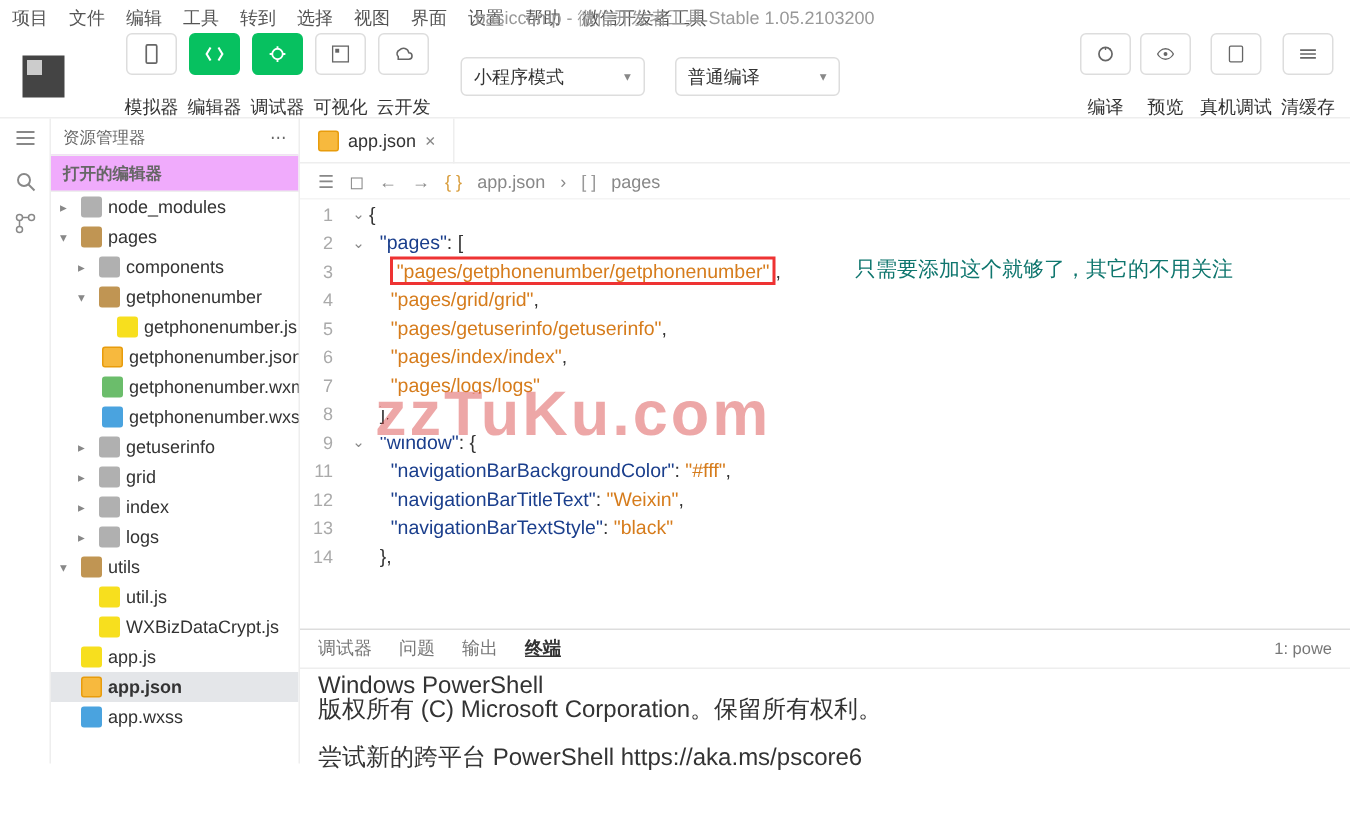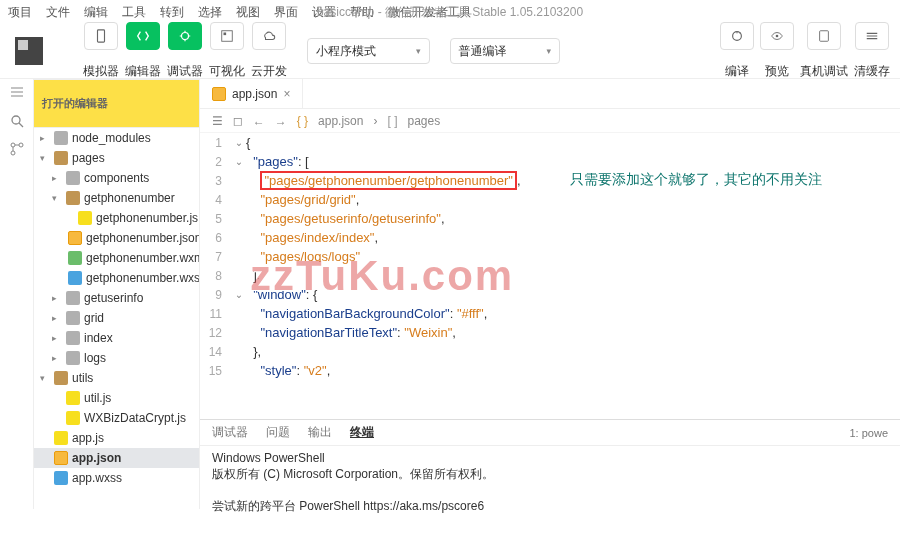--- a/index.html
+++ b/index.html
@@ -16,21 +16,21 @@
 .tbcol { display:flex; flex-direction:column; align-items:center; gap:13px; }
 .select { height:26px; border:1px solid #ddd; border-radius:4px; display:flex; align-items:center; padding:0 8px; font-size:12px; margin-left:20px; gap:40px; }
 .select .arrow { font-size:9px; color:#888; }
 .right-tools { margin-left:auto; display:flex; gap:6px; }
 .main { display:flex; height:430px; }
 .sidebar { width:200px; border-right:1px solid #eee; display:flex; }
 .activitybar { width:34px; border-right:1px solid #eee; display:flex; flex-direction:column; align-items:center; padding-top:6px; gap:12px; color:#999; }
 .activitybar .ai { width:16px; height:16px; }
 .explorer { flex:1; overflow:hidden; }
 .exp-hd { height:24px; display:flex; align-items:center; justify-content:space-between; padding:0 8px; font-size:11px; color:#666; }
-.exp-sec { font-size:11px; padding:16px 8px; color:#666; font-weight:bold; border-top:1px solid #eee; border-bottom:1px solid #eee; background:#fde047; }
+.exp-sec { font-size:11px; padding:4px 8px; color:#666; font-weight:bold; border-top:1px solid #eee; border-bottom:1px solid #eee; background:#f0abfc; }
 .tree { font-size:12px; }
 .node { display:flex; align-items:center; height:20px; padding-left:6px; gap:4px; white-space:nowrap; }
 .node.sel { background:#e4e6e9; font-weight:bold; }
 .caret { width:10px; font-size:9px; color:#888; }
 .icon { width:14px; height:14px; border-radius:2px; flex-shrink:0; }
 .ic-folder { background:#c09553; }
 .ic-folder-g { background:#b0b0b0; }
 .ic-js { background:#f7df1e; }
 .ic-json { background:#f7b93e; border:1px solid #e89c0c; }
 .ic-wxml { background:#6bbd6b; }
@@ -47,21 +47,21 @@
 .fold { width:14px; color:#888; font-size:10px; text-align:center; }
 .orange { color:#d67c1c; }
 .navy { color:#1a3e8c; }
 .hl { border:2px solid #e33; padding:0 2px; }
 .annot { position:absolute; color:#0f766e; font-size:14px; }
 .watermark { position:absolute; font-size:42px; font-weight:bold; color:rgba(216,60,60,0.45); letter-spacing:2px; text-shadow:1px 1px 0 #fff; pointer-events:none; }
 .terminal { height:90px; border-top:1px solid #ddd; font-size:12px; }
 .term-tabs { height:26px; display:flex; align-items:center; padding:0 12px; gap:18px; color:#777; border-bottom:1px solid #eee; }
 .term-tabs .active { color:#333; font-weight:bold; text-decoration:underline; }
 .term-tabs .r { margin-left:auto; font-size:11px; }
-.term-body { padding:4px 12px; font-family:Consolas,monospace; line-height:16px; color:#333; font-size:12px; }
+.term-body { padding:4px 12px; font-family:Consolas,monospace; line-height:16px; color:#333; font-size:16px; }
 svg { display:block; }
 </style>
 </head>
 <body>
 
 <div class="titlebar">
   <span class="menu">项目</span>
     <span class="menu">文件</span>
     <span class="menu">编辑</span>
     <span class="menu">工具</span>
@@ -178,20 +178,24 @@
           <path d="M10 10l4 4" stroke="#888" stroke-width="1.3"></path>
         </svg>
       <svg class="ai" viewBox="0 0 16 16">
           <circle cx="4" cy="4" r="2" fill="none" stroke="#888"></circle>
           <circle cx="4" cy="12" r="2" fill="none" stroke="#888"></circle>
           <circle cx="12" cy="4" r="2" fill="none" stroke="#888"></circle>
           <path d="M4 6v4M6 4h4" stroke="#888"></path>
         </svg>
     </div>
     <div class="explorer">
+      <div class="exp-hd">
+          <span>资源管理器</span>
+          <span>⋯</span>
+        </div>
       <div class="exp-sec">打开的编辑器</div>
       <div class="tree" id="tree">
           <div class="node" style="padding-left:6px">
      <span class="caret">▸</span>
      <span class="icon ic-folder-g"></span>
      <span>node_modules</span>
    </div>
           <div class="node" style="padding-left:6px">
      <span class="caret">▾</span>
      <span class="icon ic-folder"></span>
@@ -352,28 +356,28 @@
           <span class="ln">11</span>
           <span class="fold"></span>
           <span class="ct">    <span class="navy">"navigationBarBackgroundColor"</span>: <span class="orange">"#fff"</span>,</span>
         </div>
         <div class="line">
           <span class="ln">12</span>
           <span class="fold"></span>
           <span class="ct">    <span class="navy">"navigationBarTitleText"</span>: <span class="orange">"Weixin"</span>,</span>
         </div>
         <div class="line">
+          <span class="ln">13</span>
+          <span class="fold"></span>
+          <span class="ct">    <span class="navy">"navigationBarTextStyle"</span>: <span class="orange">"black"</span></span>
+        </div>
+        <div class="line">
           <span class="ln">14</span>
           <span class="fold"></span>
           <span class="ct">  },</span>
-        </div>
-        <div class="line">
-          <span class="ln">15</span>
-          <span class="fold"></span>
-          <span class="ct">    <span class="navy">"style"</span>: <span class="orange">"v2"</span>,</span>
         </div>
       </div>
     <div class="terminal">
       <div class="term-tabs">
         <span>调试器</span>
         <span>问题</span>
         <span>输出</span>
         <span class="active">终端</span>
         <span class="r">1: powe</span>
       </div>

